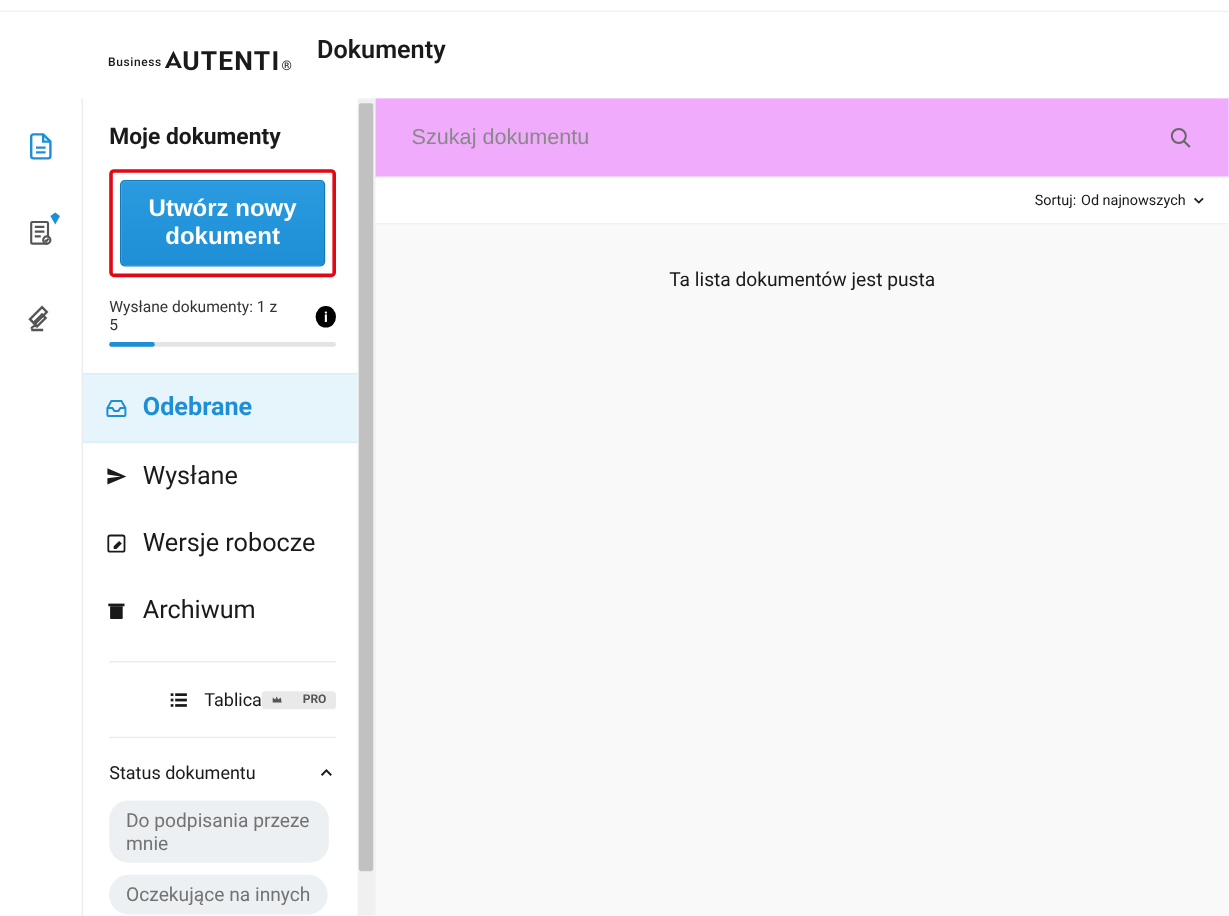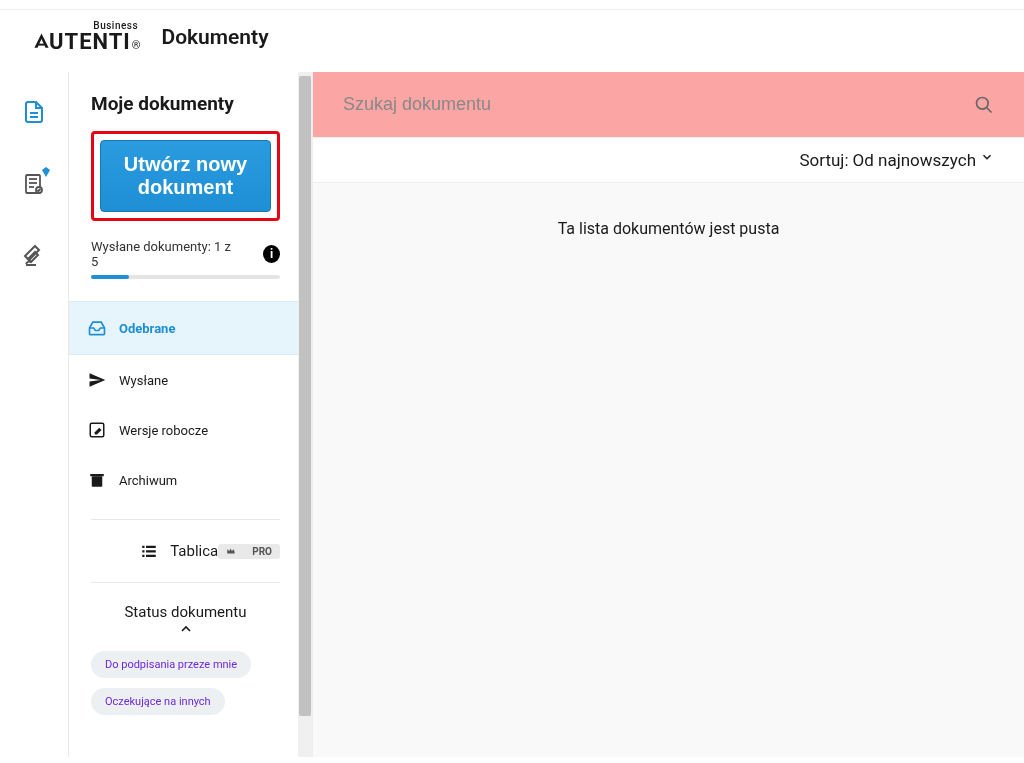--- a/index.html
+++ b/index.html
@@ -11,21 +11,21 @@
     height: 763px;
     overflow: hidden;
   }
   .top-border { height: 10px; background: #fff; border-bottom: 1px solid #eee; }
   .header {
     display: flex;
     align-items: center;
     padding: 10px 32px 18px 32px;
     gap: 20px;
   }
-  .logo-wrap { display: flex; flex-direction: column; align-items: center; }
+  .logo-wrap { display: flex; flex-direction: row; align-items: center; margin-top: 19px; }
   .logo-small { font-size: 10px; font-weight: 500; letter-spacing: 0.5px; margin-left: 58px; margin-bottom: -2px; }
   .logo-main { font-size: 22px; font-weight: 700; letter-spacing: 1px; display: flex; align-items: baseline; }
   .logo-main .reg { font-size: 11px; vertical-align: super; font-weight: 400; margin-left: 1px; }
   .page-title { font-size: 21px; font-weight: 600; color: #1a1a1a; }
 
   .layout { display: flex; height: calc(763px - 78px); }
   .rail {
     width: 68px;
     display: flex;
     flex-direction: column;
@@ -78,70 +78,70 @@
 
   .quota-row { display:flex; align-items:center; justify-content:space-between; font-size: 13px; color:#333;gap:32px; }
   .quota-bar { height:4px; background:#e4e4e4; margin-top:6px; border-radius:2px; position:relative; }
   .quota-fill { height:4px; background:#1e8fd5; border-radius:2px; width:20%; }
   .info-icon { width:18px; height:18px; background:#000; color:#fff; border-radius:50%; display:flex; align-items:center; justify-content:center; font-size:12px; font-weight:700; cursor:pointer;}
 
   .folder-list { margin-top: 22px; }
   .folder-item {
     display:flex; align-items:center; gap:12px;
     padding: 16px 18px;
-    font-size: 13px;
+    font-size: 21px;
     cursor:pointer;
     margin: 0 -18px 0 -22px;
   }
   .folder-item.active { background:#e6f4fc; color:#1e8fd5; font-weight:700; border-top:1px solid #d8edf8; border-bottom:1px solid #d8edf8;}
   .folder-item .ficon { width:20px; display:flex; justify-content:center; }
 
   .divider { height:1px; background:#e8e8e8; margin: 14px 0; }
 
   .tablica-row { display:flex; align-items:center; justify-content:flex-end; padding: 8px 0; cursor:pointer; font-size:15px;}
   .tablica-left { display:flex; align-items:center; gap:12px; }
   .pro-badge { background:#e9e9e9; color:#555; font-size:10px; font-weight:700; padding:2px 8px; border-radius:3px; display:flex; align-items:center; gap:16px;}
 
-  .status-header { display:flex; align-items:center; justify-content:space-between; padding: 6px 0 14px 0; font-size:15px; cursor:pointer;flex-direction:column;}
+  .status-header { display:flex; align-items:center; justify-content:space-between; padding: 6px 0 14px 0; font-size:15px; cursor:pointer;}
   .chip {
     display:inline-block;
     background:#edf0f3;
-    color:#6d28d9;
-    font-size:11px;
+    color:#737373;
+    font-size:16px;
     padding:7px 14px;
     border-radius:16px;
     margin: 0 6px 10px 0;
     cursor:pointer;
   }
 
   .main {
     flex: 1;
     margin-left: 14px;
     background: #f9f9f9;
     border-left: 1px solid #eee;
   }
   .search-bar {
-    background:#fca5a5;
+    background:#f0abfc;
     display:flex; align-items:center;
     padding: 22px 30px;
     border-bottom: 1px solid #eee;
   }
   .search-input {
     flex:1; border:none; outline:none;
     font-size:18px; color:#666;
     background:transparent;
   }
   .search-input::placeholder { color:#888; }
   .search-icon { width:20px;height:20px; cursor:pointer; }
 
   .sort-row {
     background:#fff;
     display:flex; justify-content:flex-end; align-items:flex-start;
-    padding: 12px 30px;
-    font-size:17px;
+    padding: 12px 18px;
+    font-size:12px;
     border-bottom: 1px solid #eee;
     gap:4px;
     cursor:pointer;
   }
   .empty-msg { text-align:center; padding: 36px 0; font-size:16px; color:#1a1a1a; }
 
   svg { display:block; }
 </style>
 </head>
 <body>

